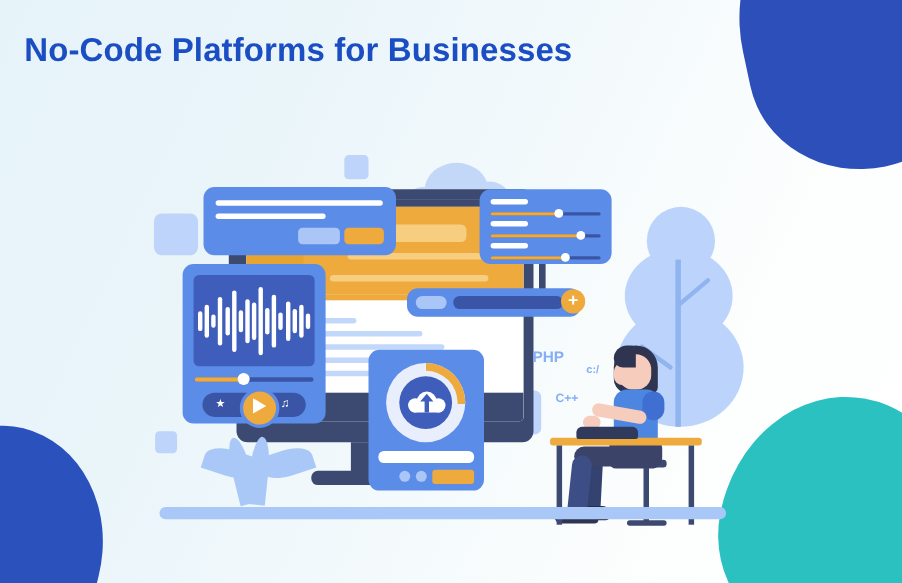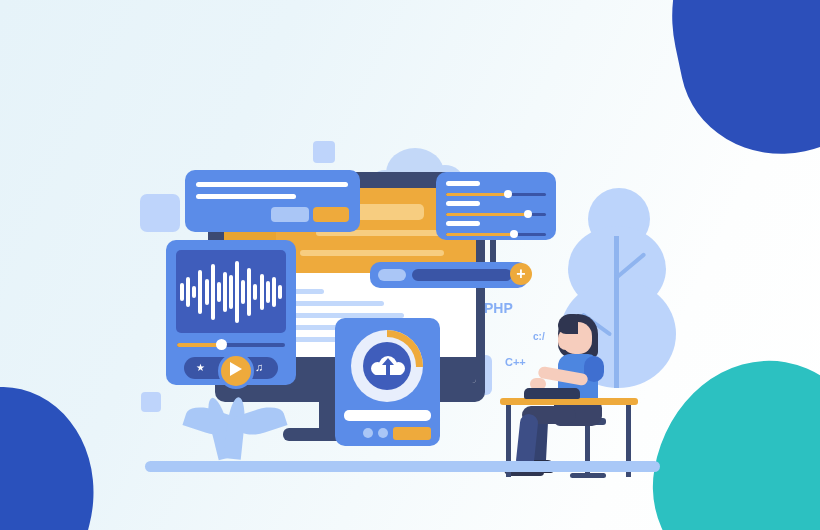--- a/index.html
+++ b/index.html
@@ -229,21 +229,21 @@
     position:absolute; left: 11px; top: 2px; width: 0; height: 0;
     border-bottom: 7px solid #3f5dbb; border-left: 6px solid transparent; border-right: 6px solid transparent;
   }
   #card-upload .field { position:absolute; left: 9px; top: 92px; width: 87px; height: 11px; background:#ffffff; border-radius: 5px; }
   #card-upload .dot { position:absolute; top: 110px; width: 10px; height: 10px; border-radius:50%; background:#aac6f6; }
   #card-upload .d1 { left: 28px; } #card-upload .d2 { left: 43px; }
   #card-upload .cta { position:absolute; left: 58px; top: 109px; width: 38px; height: 13px; background:#eeaa3c; border-radius: 3px; }
 
   
   .code-label { color:#86aef5; font-weight: bold; }
-  #label-php { left: 484px; top: 300px; font-size: 14px; }
+  #label-php { left: 484px; top: 316px; font-size: 14px; }
   #label-cslash { left: 533px; top: 331px; font-size: 10px; }
   #label-cpp { left: 505px; top: 356px; font-size: 11px; }
 
   
   #scene-person { left: 500px; top: 310px; width: 150px; height: 160px; }
   #scene-person > * { position: absolute; }
   .desk-top { left: 0px; top: 88px; width: 138px; height: 7px; background:#eeaa3c; border-radius: 3px; }
   .desk-leg-l { left: 6px;  top: 95px; width: 5px; height: 72px; background:#3c4a72; }
   .desk-leg-r { left: 126px; top: 95px; width: 5px; height: 72px; background:#3c4a72; }
   .laptop { left: 24px; top: 78px; width: 56px; height: 11px; background:#2f3a5c; border-radius: 5px 5px 2px 2px; }
@@ -268,20 +268,21 @@
 </head>
 <body>
 
 <div id="banner">
 
   <div class="deco" id="deco-blob-top-right"></div>
   <div class="deco" id="deco-blob-teal"></div>
   <div class="deco" id="deco-blob-bottom-left"></div>
 
   <div id="heading">
+    <span class="line2">No-Code Platforms for Businesses</span>
   </div>
 
   <div id="illustration">
 
     <div id="cloud">
       <div class="puff p1"></div>
         <div class="puff p2"></div>
       <div class="puff p3"></div>
         <div class="puff p4"></div>
     </div>

